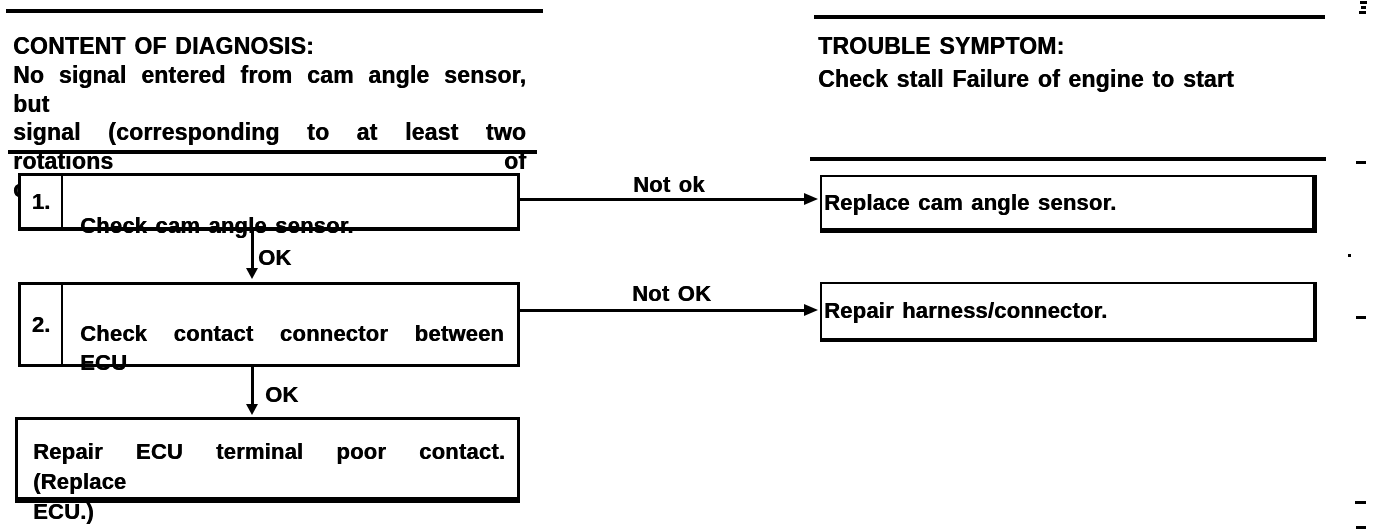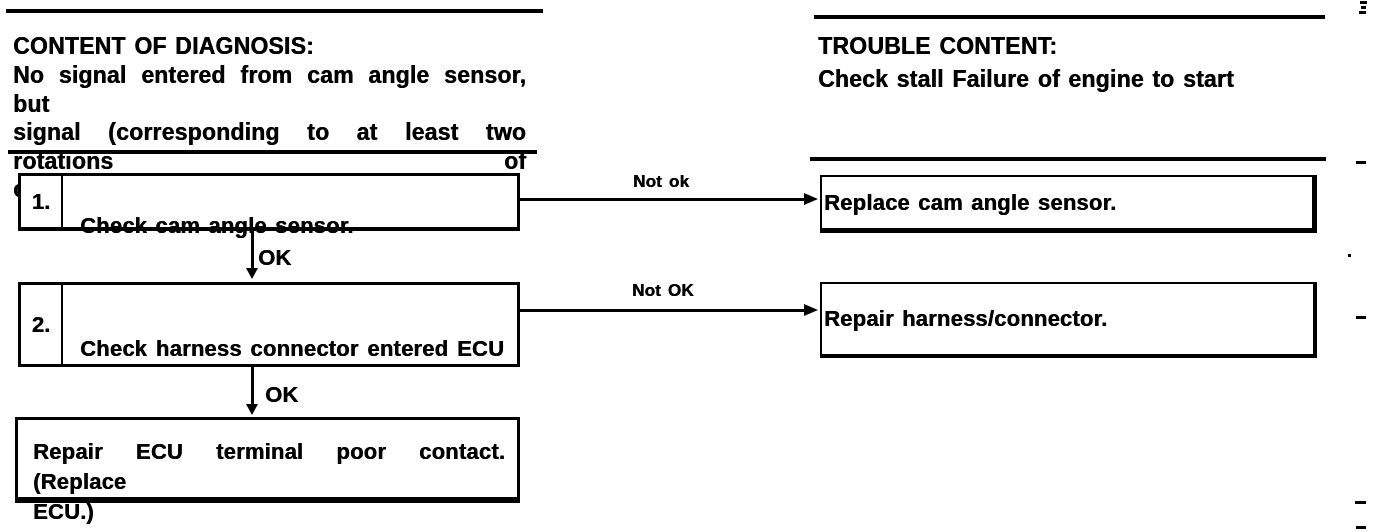--- a/index.html
+++ b/index.html
@@ -60,42 +60,42 @@
     border-top: 6.5px solid transparent;
     border-bottom: 6.5px solid transparent;
     border-left: 14px solid #000;
   }
   .arrow-down {
     position: absolute; width: 0; height: 0;
     border-left: 6px solid transparent;
     border-right: 6px solid transparent;
     border-top: 11px solid #000;
   }
-  .branch-label { position: absolute; font-size: 17px; }
+  .branch-label { position: absolute; font-size: 22px; }
   .ok-label { position: absolute; font-size: 22px; }
   .artifact { position: absolute; background: #000; }
 </style>
 </head>
 <body>
 
 <div class="canvas">
 
   <div class="rule" style="left:6px; top:9px; width:537px; height:4px;"></div>
   <div class="rule" style="left:8px; top:150px; width:529px; height:4px;"></div>
   <div class="rule" style="left:814px; top:15px; width:511px; height:4px;"></div>
   <div class="rule" style="left:810px; top:157px; width:516px; height:3.5px;"></div>
 
   <div class="abs t hdr-title" style="left:13px; top:33px; width:520px;">CONTENT OF DIAGNOSIS:</div>
   <div class="abs t hdr-body" style="left:13px; top:61px; width:513px;">
     <div class="just">No signal entered from cam angle sensor, but</div>
     <div class="just">signal (corresponding to at least two rotations of</div>
     <div>cam) entered from crank angle sensor</div>
   </div>
 
-  <div class="abs t hdr-title" style="left:818px; top:33px; width:500px;">TROUBLE CONTENT:</div>
+  <div class="abs t hdr-title" style="left:818px; top:33px; width:500px;">TROUBLE SYMPTOM:</div>
   <div class="abs t hdr-body" style="left:818px; top:65px; width:500px;">Check stall Failure of engine to start</div>
 
   <div class="fbox" style="left:18px; top:173px; width:502px; height:58px; border-bottom-width:4px;">
     <div class="numcell t">1.</div>
     <div class="steplabel t">Check cam angle sensor.</div>
   </div>
 
   <div class="hline" style="left:518px; top:198px; width:290px;"></div>
   <div class="arrow-right" style="left:804px; top:193px;"></div>
   <div class="branch-label t" style="left:633px; top:172px;">Not ok</div>
@@ -103,28 +103,28 @@
     <div class="actionlabel t">Replace cam angle sensor.</div>
   </div>
 
   <div class="vline" style="left:251px; top:231px; height:38px;"></div>
   <div class="arrow-down" style="left:246px; top:268px;"></div>
   <div class="ok-label t" style="left:258px; top:245px;">OK</div>
 
   <div class="fbox" style="left:18px; top:282px; width:502px; height:85px;">
     <div class="numcell t">2.</div>
     <div class="steplabel t">
-      <div class="just">Check harness connector entered ECU</div>
+      <div class="just">Check contact connector between ECU</div>
     </div>
   </div>
 
   <div class="hline" style="left:518px; top:309px; width:290px;"></div>
   <div class="arrow-right" style="left:804px; top:304px;"></div>
   <div class="branch-label t" style="left:632px; top:281px;">Not OK</div>
-  <div class="fbox" style="left:820px; top:282px; width:497px; height:76px; border-width:2.5px; border-right-width:4.5px; border-bottom-width:4px;text-align:center;">
+  <div class="fbox" style="left:820px; top:282px; width:497px; height:60px; border-width:2.5px; border-right-width:4.5px; border-bottom-width:4px;text-align:center;">
     <div class="actionlabel t">Repair harness/connector.</div>
   </div>
 
   <div class="vline" style="left:251px; top:367px; height:38px;"></div>
   <div class="arrow-down" style="left:246px; top:404px;"></div>
   <div class="ok-label t" style="left:265px; top:382px;">OK</div>
 
   <div class="fbox" style="left:15px; top:417px; width:505px; height:86px; border-bottom-width:6.5px;">
     <div class="steplabel t" style="padding:0 12px 0 15px; line-height:30px;">
       <div class="just">Repair ECU terminal poor contact. (Replace</div>

